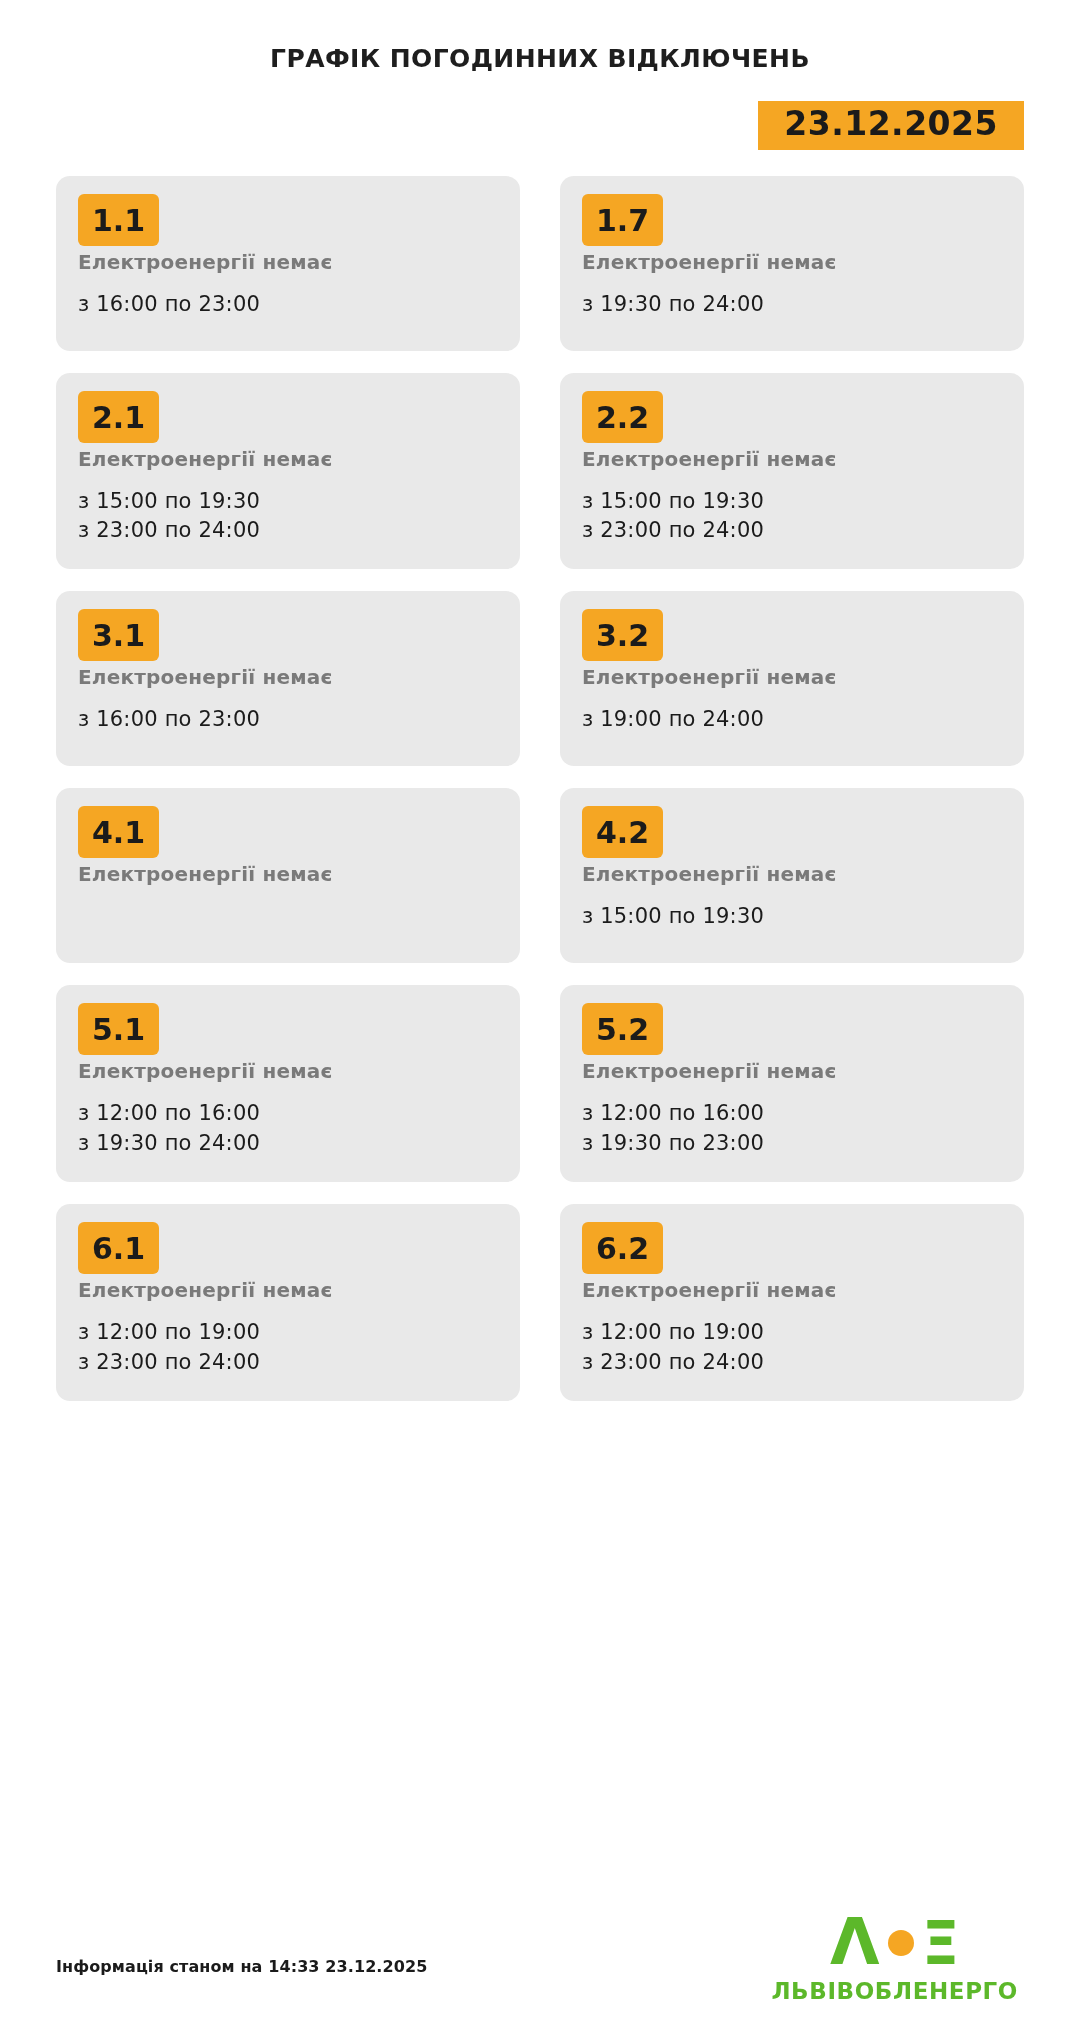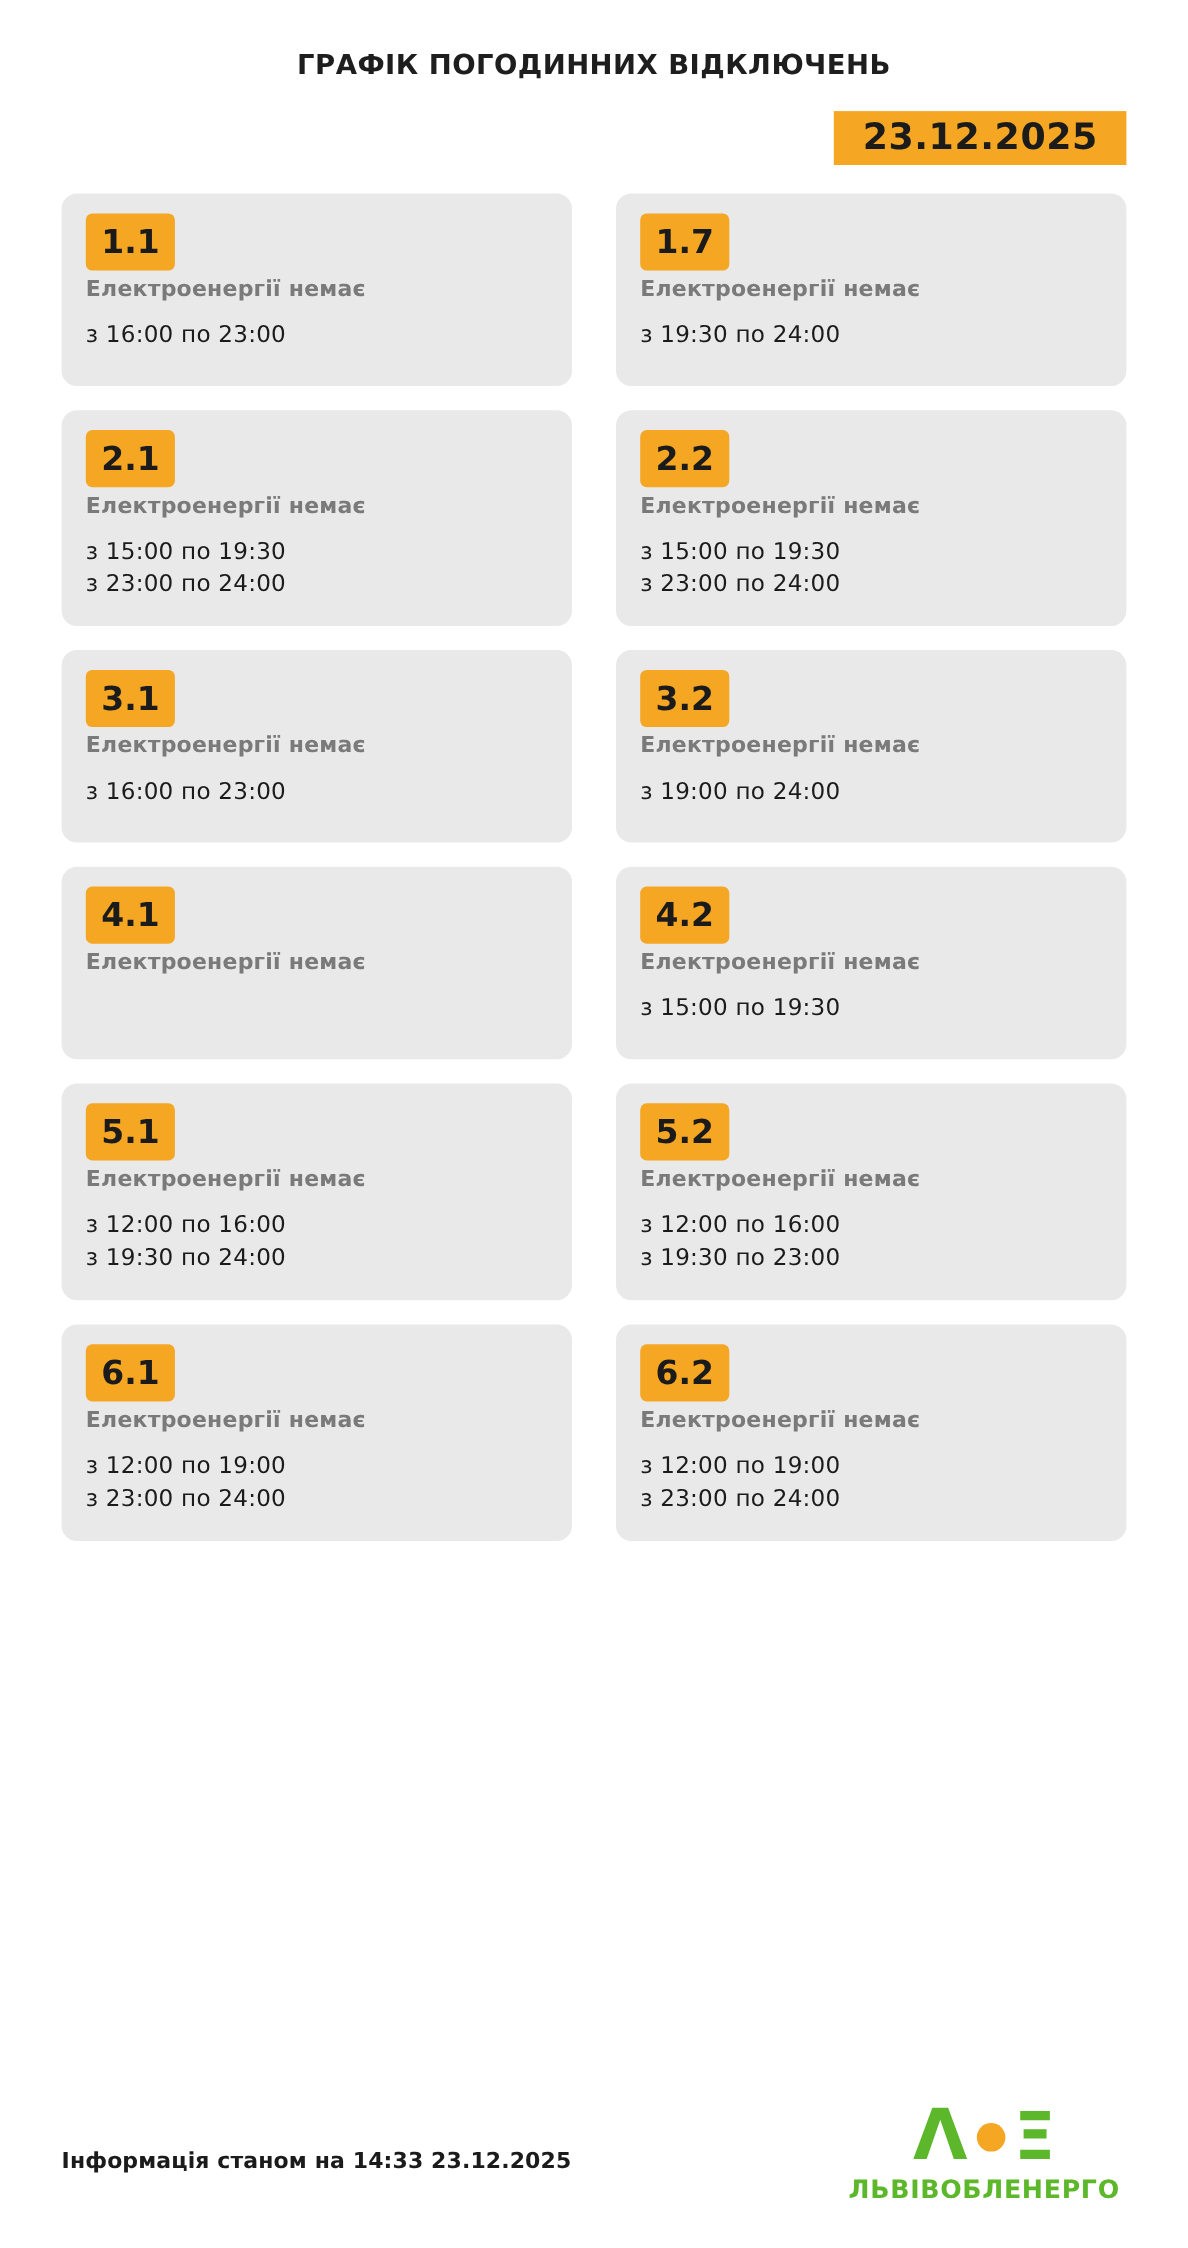--- a/index.html
+++ b/index.html
@@ -93,21 +93,21 @@
     letter-spacing: 0.2px;
   }
   .footer {
     margin-top: auto;
     display: flex;
     align-items: flex-end;
     justify-content: space-between;
     padding-bottom: 40px;
   }
   .footer-note {
-    font-size: 20px;
+    font-size: 16px;
     font-weight: bold;
     color: #1b1b1b;
     padding-bottom: 28px;
     letter-spacing: 0.1px;
     text-align: center;
   }
   .logo {
     display: flex;
     flex-direction: column;
     align-items: center;

